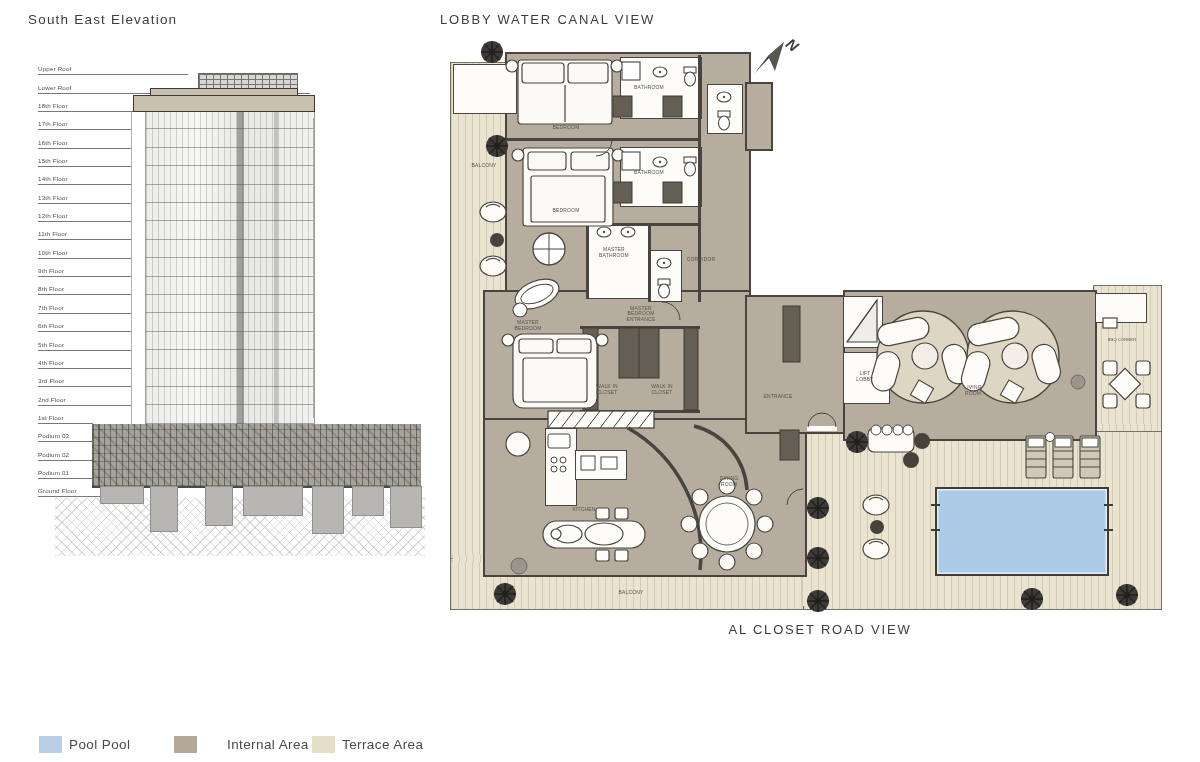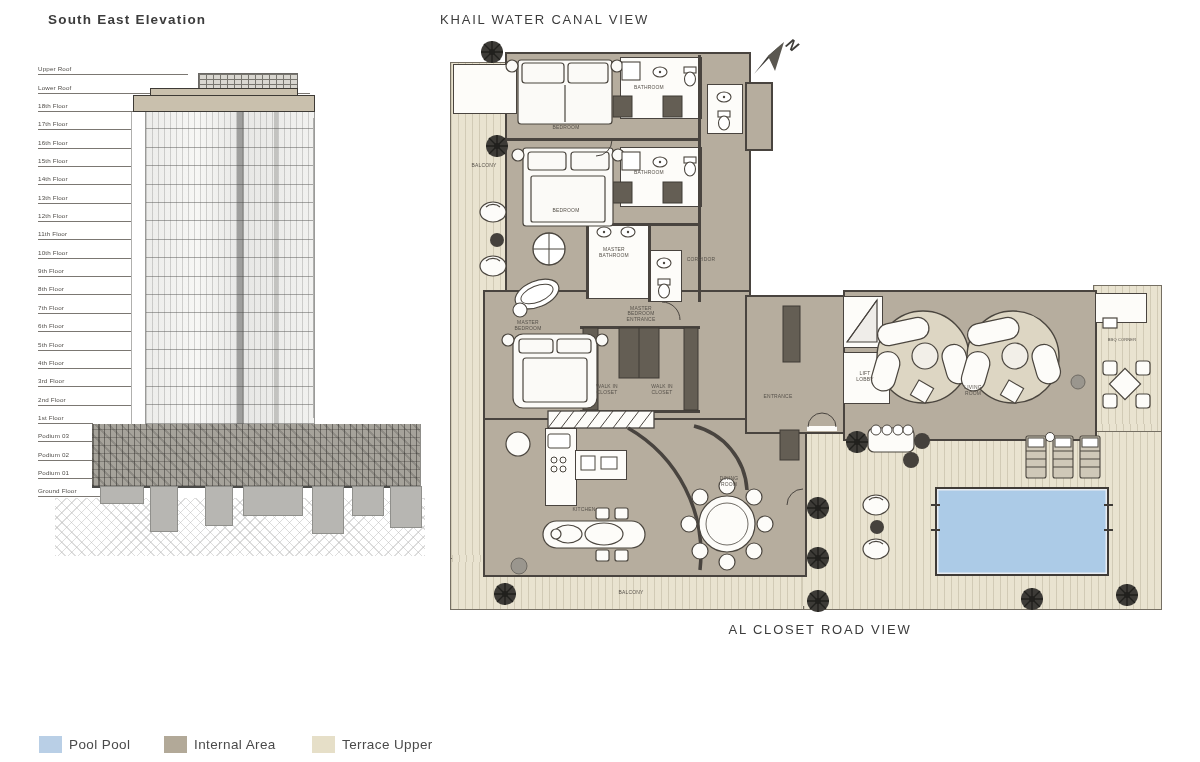--- a/index.html
+++ b/index.html
@@ -68,21 +68,21 @@
   .legend-item{position:absolute;top:736px;display:flex;align-items:center;}
   .swatch{width:23px;height:17px;display:inline-block;}
   .legend-item span.lbl{font-size:13.5px;color:#4a4a4a;padding-left:7px;letter-spacing:.4px;}
   svg.fur{position:absolute;left:0;top:0;pointer-events:none;}
 </style>
 </head>
 <body>
 
 <div class="page">
 
-  <div class="sec-title" style="left:48px;top:12px;font-weight:bold;">South East Elevation</div>
+  <div class="sec-title" style="left:28px;top:12px;">South East Elevation</div>
 
   <div class="floors">
     <div class="fr w-ur">
         <span>Upper Roof</span>
         <i></i>
       </div>
     <div class="fr w-lr">
         <span>Lower Roof</span>
         <i></i>
       </div>
@@ -187,21 +187,21 @@
     <div class="podium"></div>
     <div class="gcol" style="left:100px;top:486px;width:42px;height:16px;"></div>
     <div class="gcol" style="left:150px;top:486px;width:26px;height:44px;"></div>
     <div class="gcol" style="left:205px;top:486px;width:26px;height:38px;"></div>
     <div class="gcol" style="left:243px;top:486px;width:58px;height:28px;"></div>
     <div class="gcol" style="left:312px;top:486px;width:30px;height:46px;"></div>
     <div class="gcol" style="left:352px;top:486px;width:30px;height:28px;"></div>
     <div class="gcol" style="left:390px;top:486px;width:30px;height:40px;"></div>
   </div>
 
-  <div class="sec-title" style="left:440px;top:12px;letter-spacing:1.8px;font-size:13px;">KHAIL WATER CANAL VIEW</div>
+  <div class="sec-title" style="left:440px;top:12px;letter-spacing:1.8px;font-size:13px;">LOBBY WATER CANAL VIEW</div>
   <div class="sec-title" style="left:820px;top:622px;transform:translateX(-50%);letter-spacing:1.8px;font-size:13px;">AL CLOSET ROAD VIEW</div>
 
   <div class="ter" style="left:450px;top:62px;width:58px;height:496px;"></div>
   <div class="ter" style="left:450px;top:558px;width:380px;height:50px;"></div>
   <div class="ter" style="left:803px;top:425px;width:357px;height:183px;"></div>
   <div class="ter" style="left:1093px;top:285px;width:67px;height:145px;"></div>
   <div class="patch" style="left:452px;top:555px;width:54px;height:7px;"></div>
   <div class="patch" style="left:802px;top:561px;width:5px;height:45px;"></div>
   <div class="patch" style="left:1095px;top:424px;width:62px;height:7px;"></div>
 
@@ -469,22 +469,22 @@
   <div class="rlabel wrap rl-w36" style="left:973px;top:391px;">LIVING ROOM</div>
   <div class="rlabel" style="left:584px;top:510px;">KITCHEN</div>
   <div class="rlabel wrap rl-w36" style="left:729px;top:482px;">DINING ROOM</div>
   <div class="rlabel" style="left:1122px;top:340px;transform:translate(-50%,-50%) scale(.5);">BBQ CORNER</div>
   <div class="rlabel" style="left:631px;top:593px;">BALCONY</div>
 
   <div class="legend-item" style="left:39px;">
     <span class="swatch" style="background-color: rgb(185, 207, 230);"></span>
     <span class="lbl">Pool Pool</span>
   </div>
-  <div class="legend-item" style="left:164px;">
+  <div class="legend-item" style="left:174px;gap:23px;">
     <span class="swatch" style="background-color: rgb(178, 169, 152);"></span>
     <span class="lbl">Internal Area</span>
   </div>
   <div class="legend-item" style="left:312px;">
     <span class="swatch" style="background-color: rgb(230, 223, 200);"></span>
-    <span class="lbl">Terrace Upper</span>
+    <span class="lbl">Terrace Area</span>
   </div>
 
 </div>
 
 </body></html>

